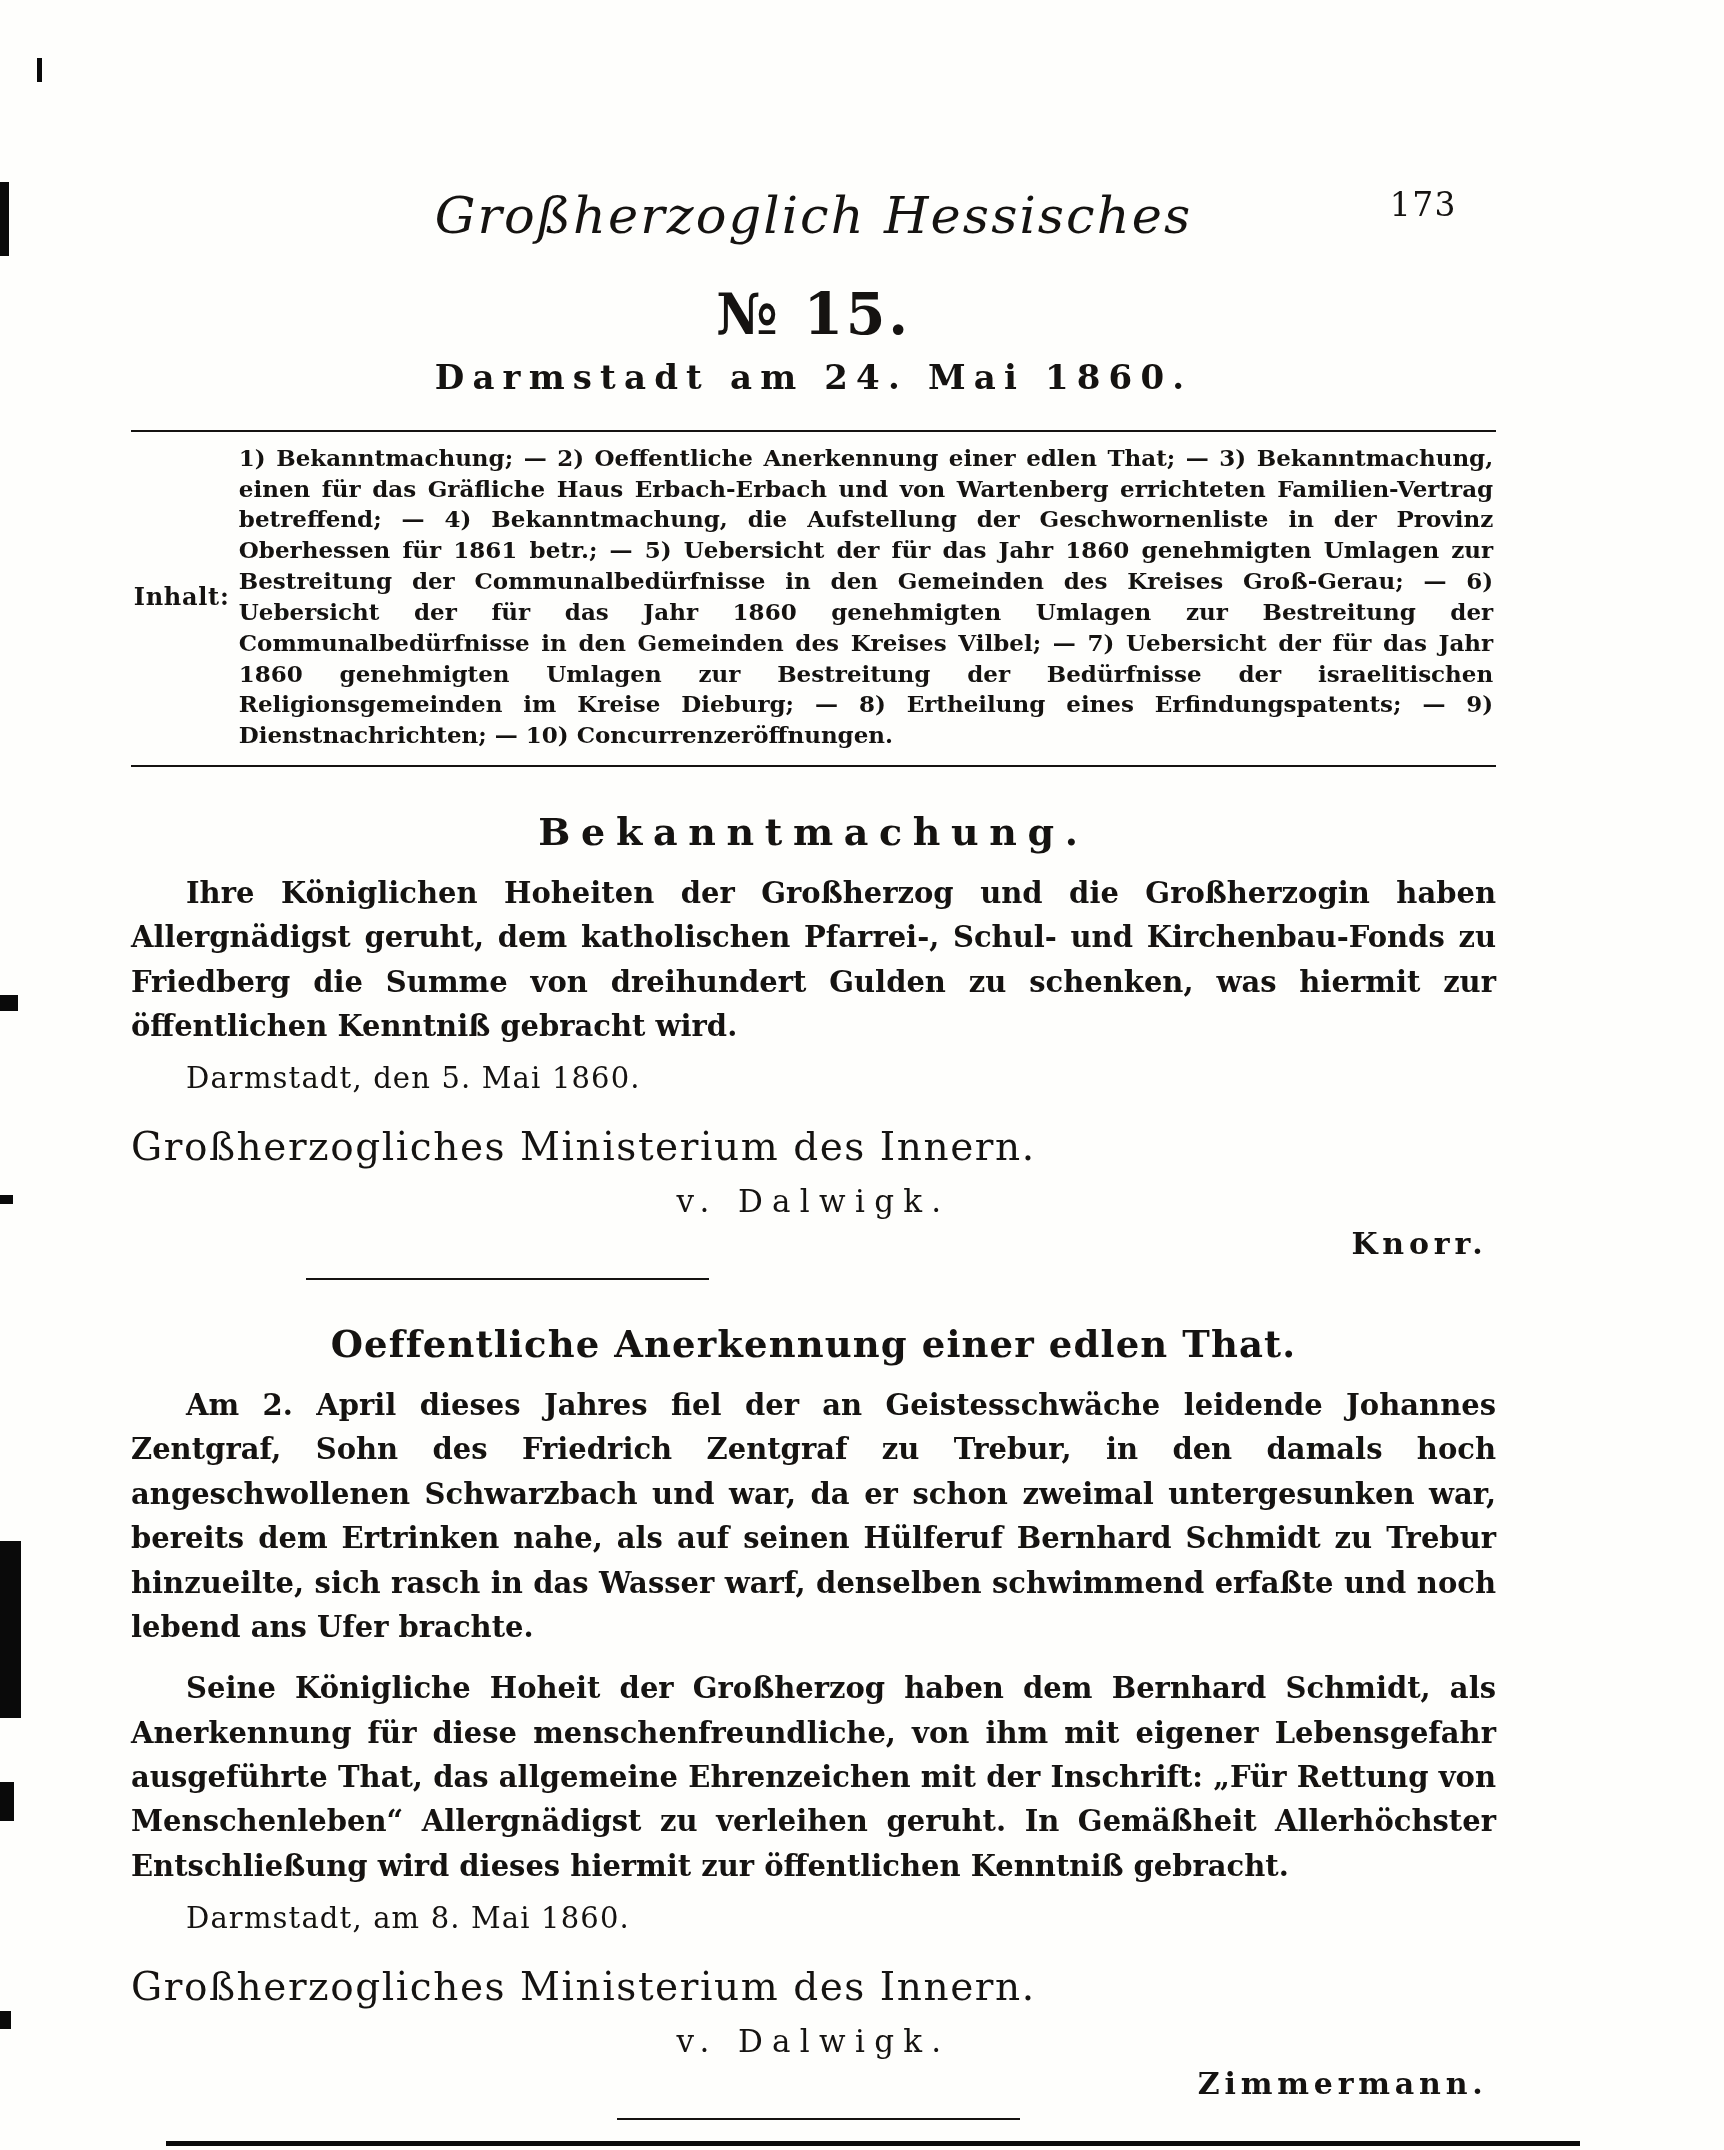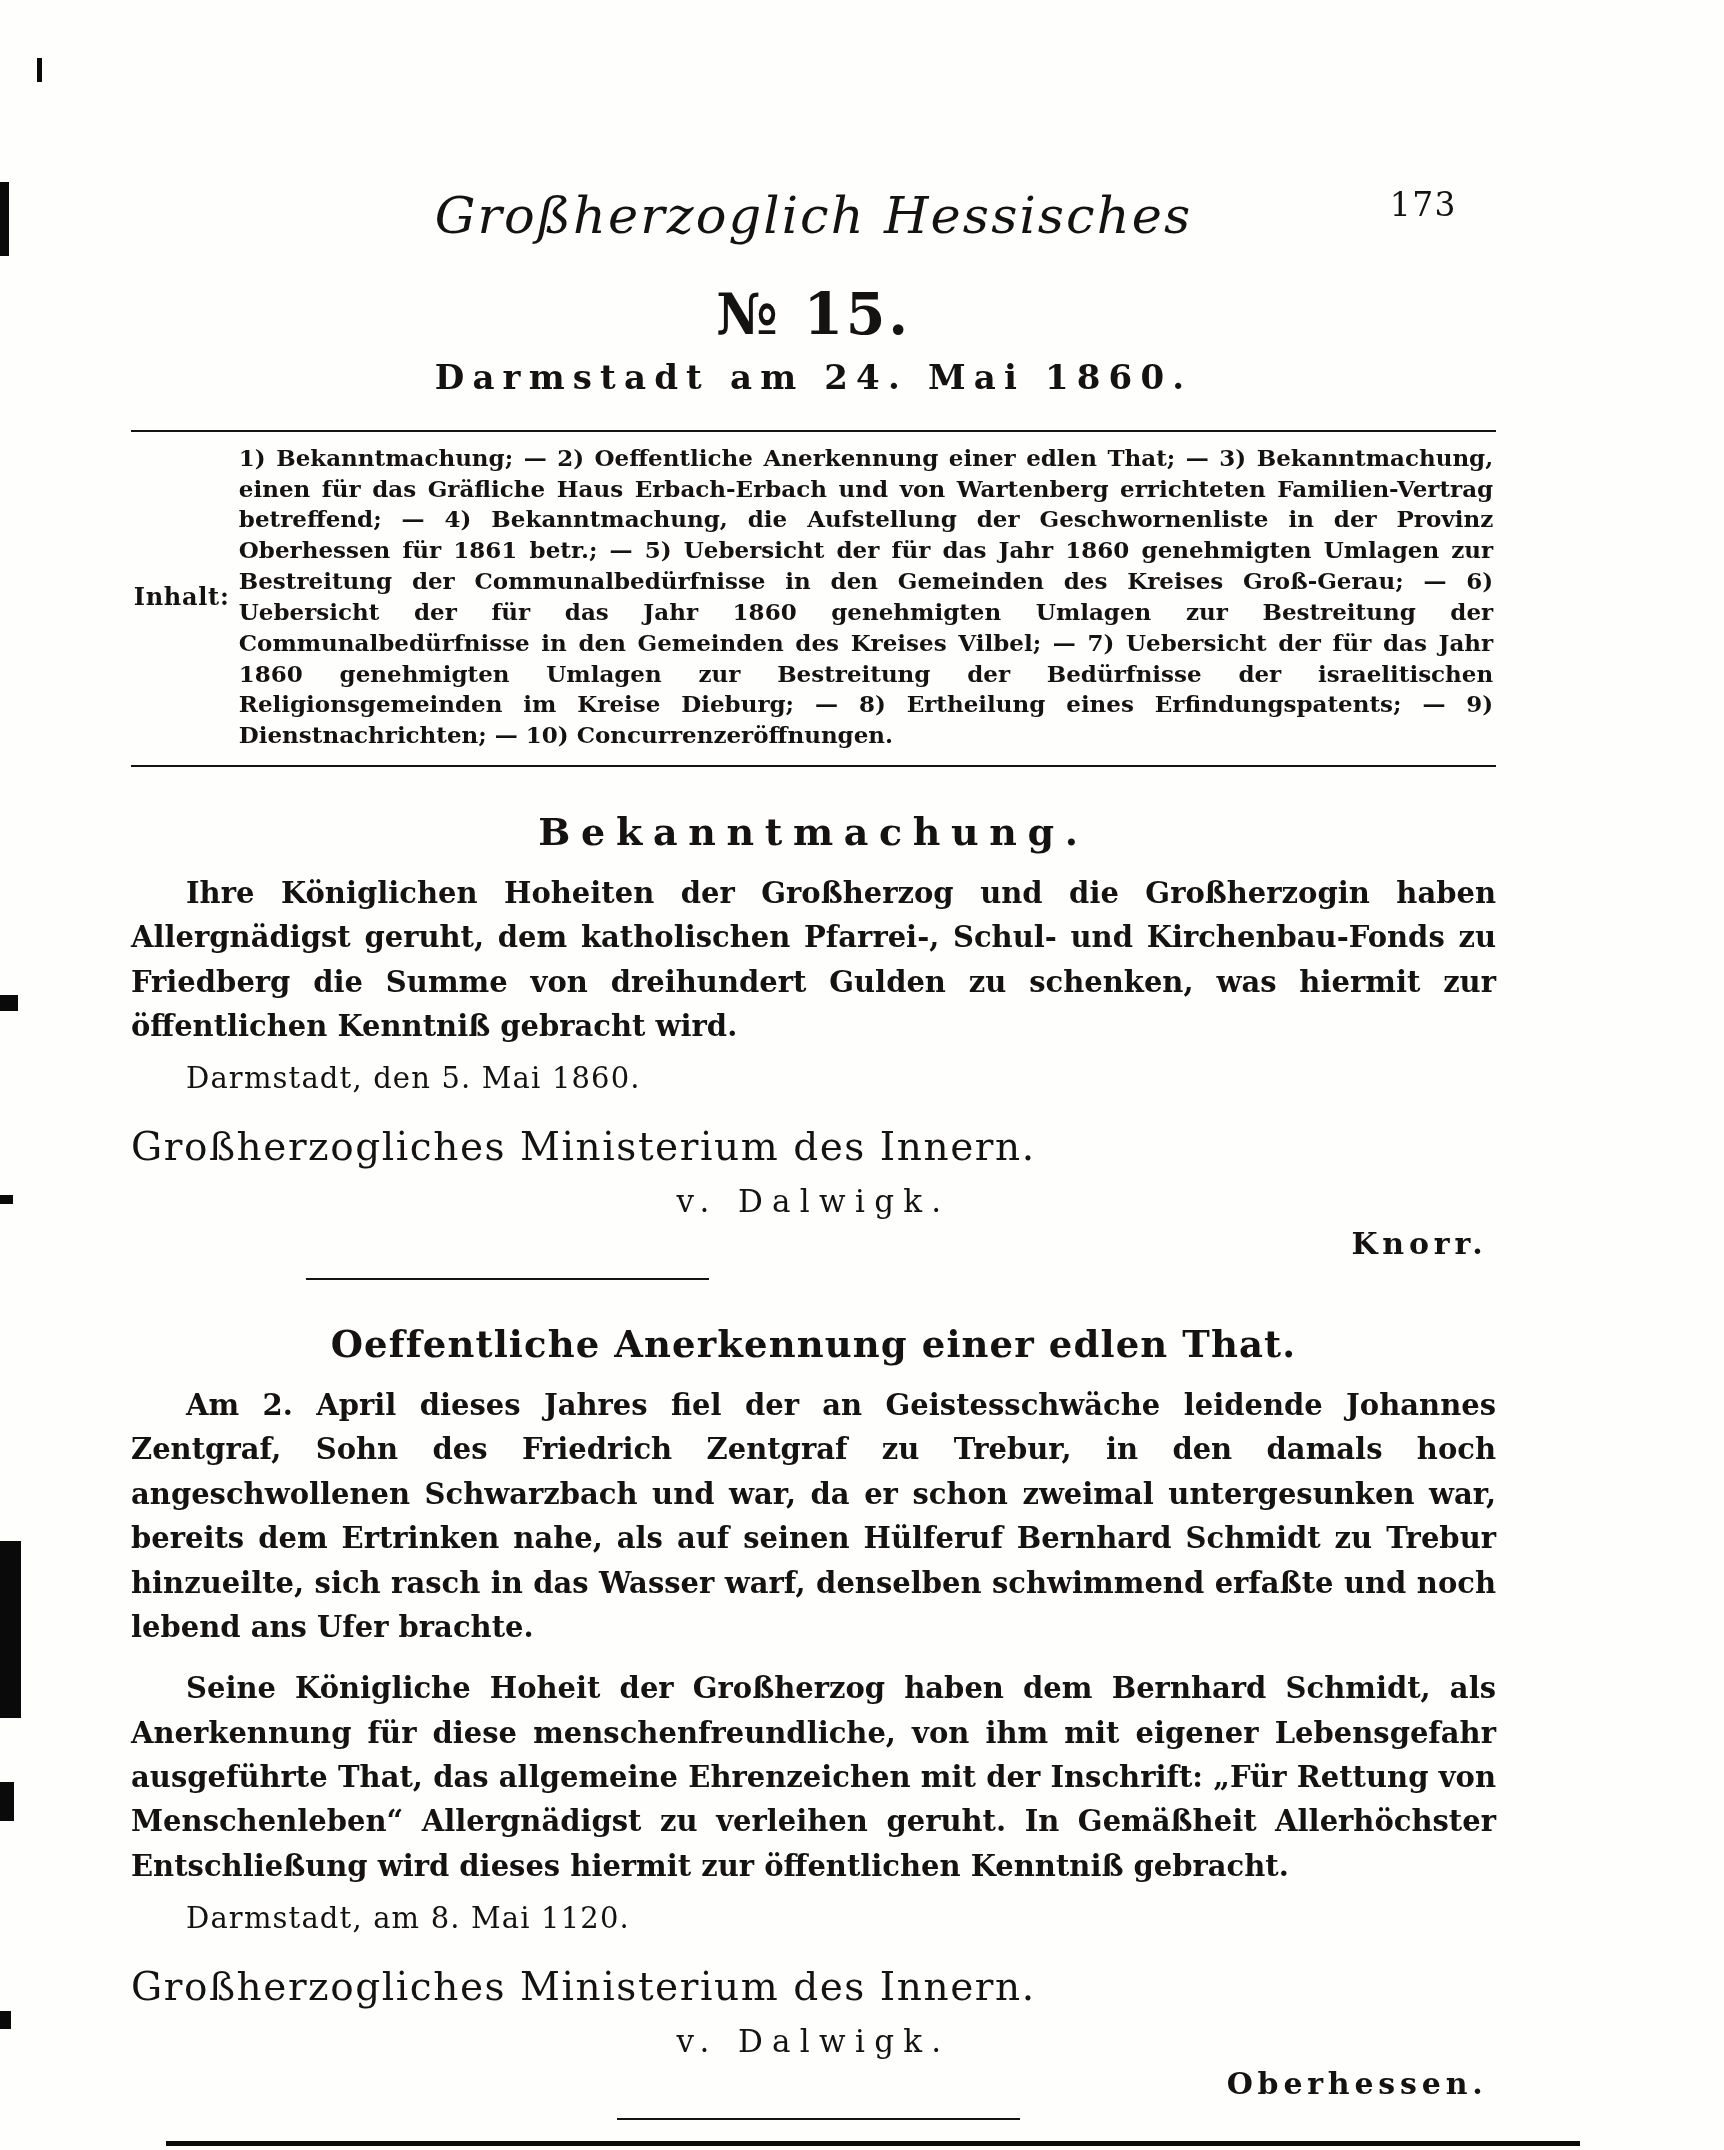--- a/index.html
+++ b/index.html
@@ -165,24 +165,24 @@
       <div class="ministry">Großherzogliches Ministerium des Innern.</div>
       <div class="signature">v. Dalwigk.</div>
       <div class="countersig">Knorr.</div>
       <hr class="sep sep-1">
     </div>
 
     <div>
       <div class="section-heading plain">Oeffentliche Anerkennung einer edlen That.</div>
       <p class="para">Am 2. April dieses Jahres fiel der an Geistesschwäche leidende Johannes Zentgraf, Sohn des Friedrich Zentgraf zu Trebur, in den damals hoch angeschwollenen Schwarzbach und war, da er schon zweimal untergesunken war, bereits dem Ertrinken nahe, als auf seinen Hülferuf Bernhard Schmidt zu Trebur hinzueilte, sich rasch in das Wasser warf, denselben schwimmend erfaßte und noch lebend ans Ufer brachte.</p>
       <p class="para">Seine Königliche Hoheit der Großherzog haben dem Bernhard Schmidt, als Anerkennung für diese menschenfreundliche, von ihm mit eigener Lebensgefahr ausgeführte That, das allgemeine Ehrenzeichen mit der Inschrift: „Für Rettung von Menschenleben“ Allergnädigst zu verleihen geruht. In Gemäßheit Allerhöchster Entschließung wird dieses hiermit zur öffentlichen Kenntniß gebracht.</p>
-      <p class="sec-dateline">Darmstadt, am 8. Mai 1120.</p>
+      <p class="sec-dateline">Darmstadt, am 8. Mai 1860.</p>
       <div class="ministry">Großherzogliches Ministerium des Innern.</div>
       <div class="signature">v. Dalwigk.</div>
-      <div class="countersig">Oberhessen.</div>
+      <div class="countersig">Zimmermann.</div>
       <hr class="sep sep-2">
 
     </div>
 
   </div>
 
   <div class="artifact a1"></div>
   <div class="artifact a2"></div>
   <div class="artifact a3"></div>
   <div class="artifact a4"></div>

